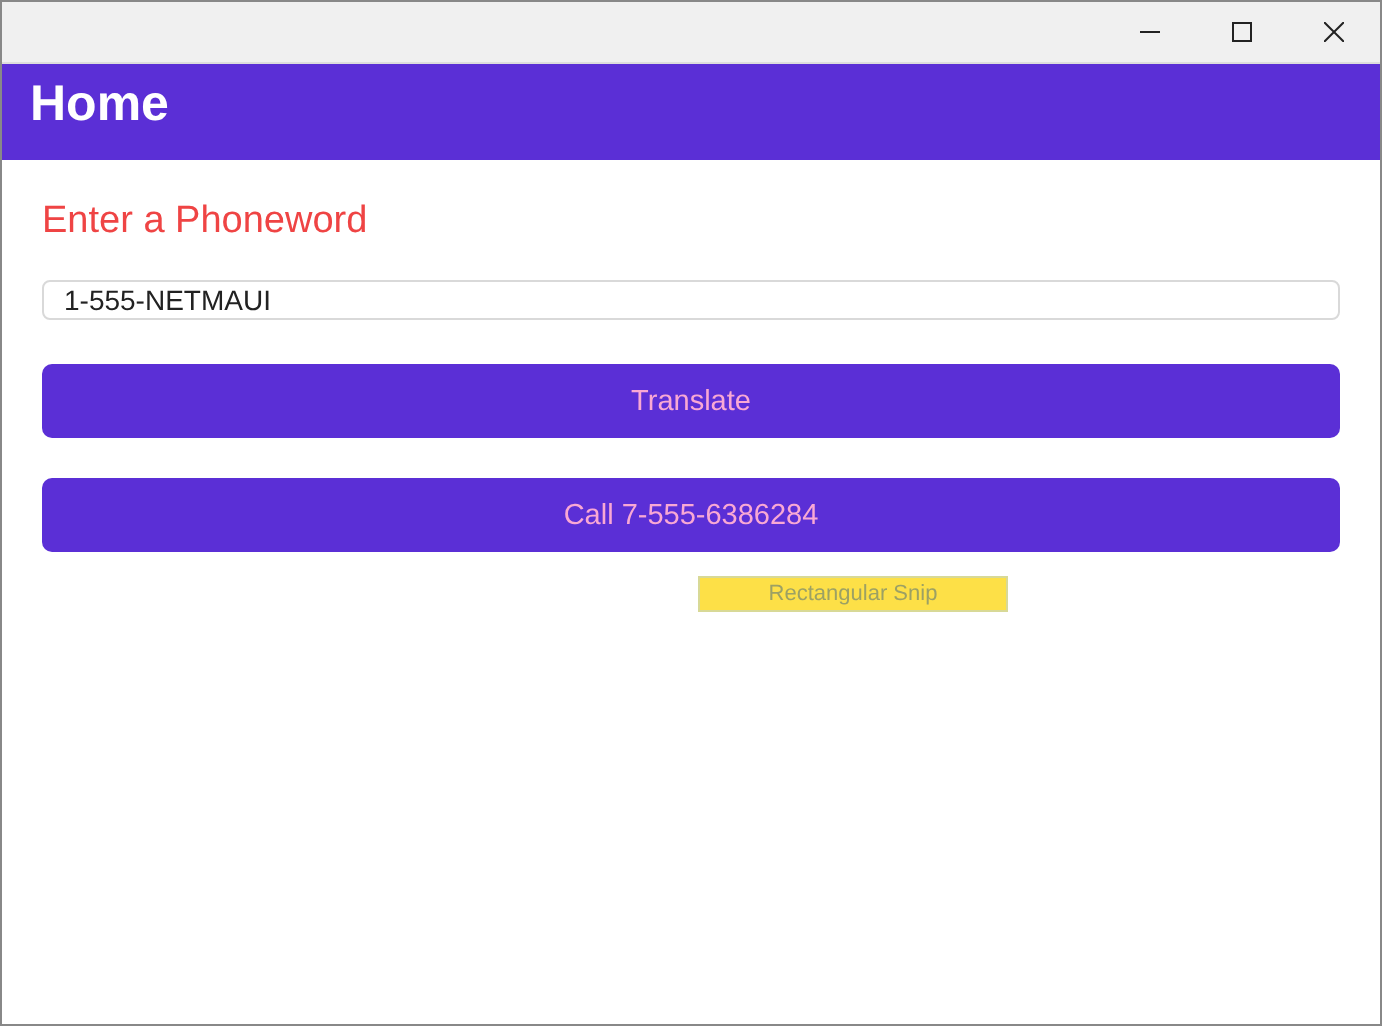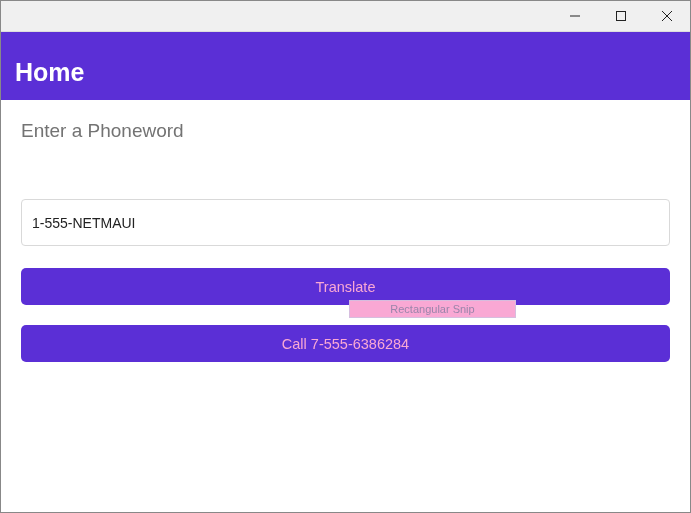--- a/index.html
+++ b/index.html
@@ -37,73 +37,71 @@
     .titlebar-btn svg {
       width: 10px;
       height: 10px;
       stroke: #222;
       fill: none;
       stroke-width: 1;
     }
     .header {
       background: #5b2fd6;
       color: #fff;
-      padding: 26px 14px 13px 14px;
+      padding: 6px 14px 13px 14px;
     }
     .header-title {
       font-size: 25px;
       font-weight: 600;
     }
     .content {
       padding: 20px 20px;
     }
     .label {
       font-size: 19px;
-      color: #737373;
+      color: #ef4444;
       margin-bottom: 18px;
     }
     .input-field {
       width: 100%;
-      height: 47px;
+      height: 20px;
       border: 1px solid #d9d9d9;
       border-radius: 4px;
       padding: 0 10px;
       font-size: 14px;
       color: #222;
       margin-bottom: 22px;
       outline: none;
       font-family: inherit;
-      margin-top: 39px;
     }
     .btn {
       width: 100%;
       height: 37px;
       background: #5b2fd6;
       color: #f9a8d4;
       border: none;
       border-radius: 5px;
       font-size: 14.5px;
       cursor: pointer;
       margin-bottom: 20px;
       font-family: inherit;
     }
     .snip-tooltip {
       position: absolute;
       left: 349px;
       top: 288px;
-      width: 167px;
+      width: 155px;
       height: 18px;
-      background: #f9a8d4;
+      background: #fde047;
       color: rgba(60, 97, 129, 0.5);
       font-size: 11px;
       display: flex;
       align-items: center;
       justify-content: center;
       border: 1px solid rgba(180, 210, 232, 0.5);
-      margin-top: 12px;
     }
   </style>
 </head>
 <body>
 
 <div class="titlebar">
   <div class="titlebar-btn">
     <svg viewBox="0 0 10 10">
         <line x1="0" y1="5" x2="10" y2="5"></line>
       </svg>

